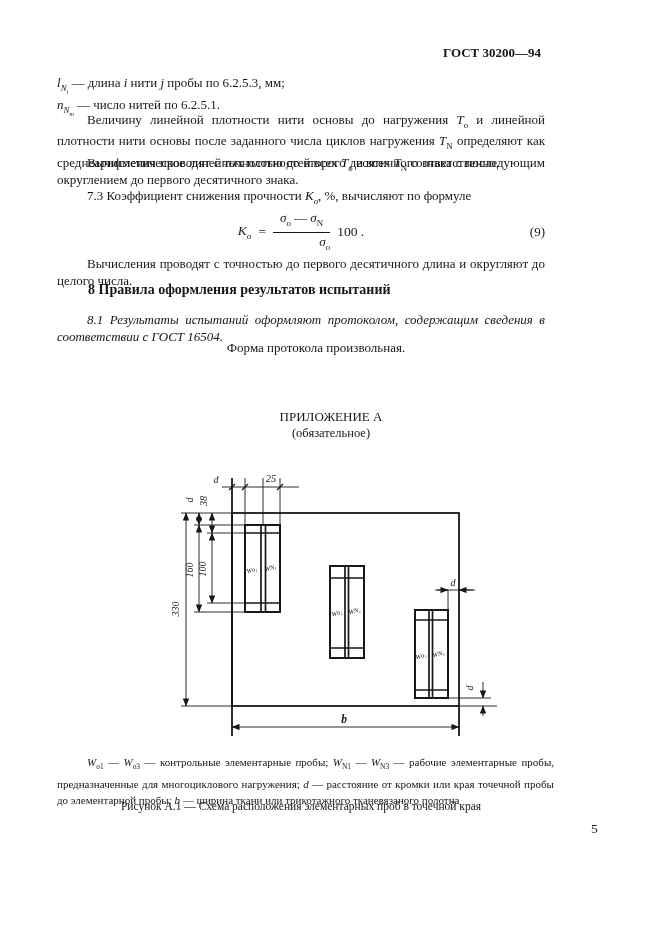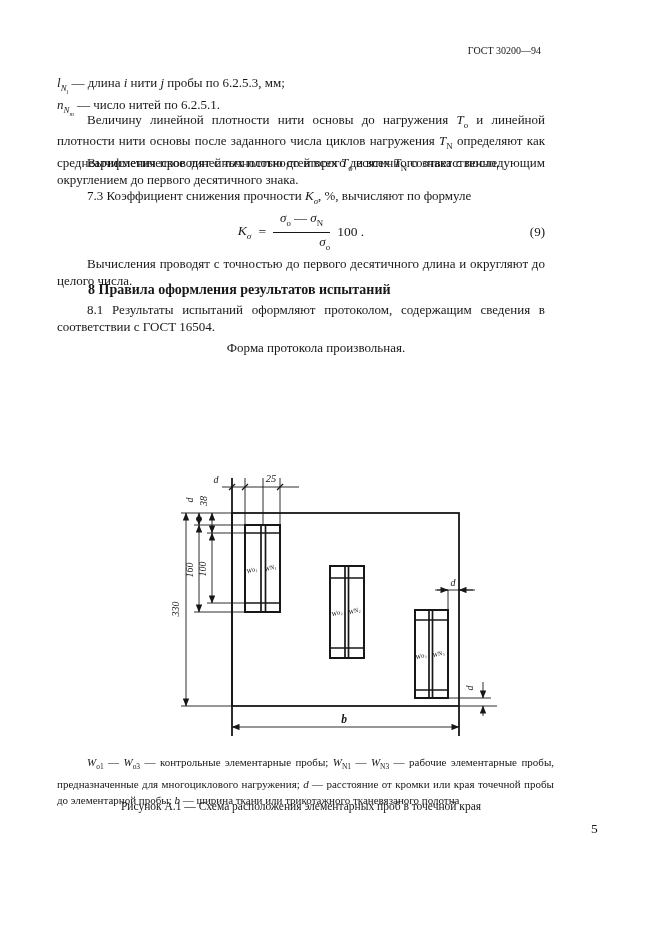--- a/index.html
+++ b/index.html
@@ -2,36 +2,36 @@
 <html><head>
 <meta charset="utf-8">
 <style>
   html,body{margin:0;padding:0;background:#e8e8e8;}
   .page{
     position:relative;width:661px;height:936px;background:#ffffff;
     font-family:"Liberation Serif","DejaVu Serif",serif;color:#171717;
     overflow:hidden;margin:0 auto;
   }
   .abs{position:absolute;}
-  .doc-code{top:45px;left:57px;width:484px;text-align:right;font-weight:normal;font-size:10px;}
+  .doc-code{top:45px;left:57px;width:484px;text-align:right;font-weight:bold;font-size:13px;}
   .defs{top:72px;left:57px;width:488px;font-size:13px;}
   .def-line{height:22px;line-height:22px;}
   .para{left:57px;width:488px;font-size:13px;line-height:16.8px;text-align:justify;}
   .ind{text-indent:30px;}
   .p-density{top:112px;}
   .p-round2{top:155px;}
   .p-73{top:188px;text-align:left;}
   .formula-row{top:210px;left:57px;width:488px;display:flex;justify-content:center;align-items:center;gap:7px;font-size:13.5px;}
   .frac{display:inline-flex;flex-direction:column;align-items:flex-end;line-height:15px;font-size:13px;}
   .frac-num{border-bottom:1.2px solid #171717;padding:0 7px 1px 7px;}
   .frac-den{padding-top:1px;}
   .formula-num{top:224px;left:57px;width:488px;text-align:right;font-size:13px;}
   .p-round1{top:256px;}
   .h8{top:282px;left:88px;font-size:14px;font-weight:bold;}
-  .p-81{top:302px;}
+  .p-81{top:312px;font-style:italic;}
   .p-form{top:340px;text-align:center;}
   .appendix{top:409px;left:57px;width:548px;text-align:center;font-size:13px;line-height:16px;}
   .appendix .sub{font-size:12.5px;}
   .caption{top:743px;left:57px;width:497px;font-size:11px;line-height:16.6px;text-align:justify;text-indent:30px;}
   .fig-label{top:800px;left:57px;width:488px;text-align:center;font-size:11.5px;}
   .page-num{top:821px;left:591px;font-size:13.5px;}
   sub{font-size:0.68em;}
   i{font-style:italic;}
   svg.figure{position:absolute;left:0;top:460px;}
   svg.figure text{font-family:"Liberation Serif","DejaVu Serif",serif;font-style:italic;fill:#171717;}
@@ -65,20 +65,24 @@
     <span>100 .</span>
   </div>
   <div class="abs formula-num">(9)</div>
 
   <div class="abs para ind p-round1">Вычисления проводят с точностью до первого десятичного длина и округляют до целого числа.</div>
 
   <div class="abs h8">8  Правила оформления результатов испытаний</div>
   <div class="abs para ind p-81">8.1  Результаты испытаний оформляют протоколом, содержащим сведения в соответствии с ГОСТ  16504.</div>
   <div class="abs para ind p-form">Форма протокола произвольная.</div>
 
+  <div class="abs appendix">
+    <div>ПРИЛОЖЕНИЕ А</div>
+    <div class="sub">(обязательное)</div>
+  </div>
 
   <svg class="figure" width="661" height="290" viewBox="0 460 661 290" xmlns="http://www.w3.org/2000/svg">
     <defs>
       <marker id="arr" viewBox="0 0 10 8" refX="9.5" refY="4" markerWidth="9" markerHeight="7" orient="auto-start-reverse">
         <path d="M0,0 L10,4 L0,8 z" fill="#171717"></path>
       </marker>
     </defs>
 
     <rect class="ln" x="232" y="513" width="227" height="193" stroke-width="1.8"></rect>
     <line class="ln" x1="232" y1="478" x2="232" y2="736" stroke-width="1.8"></line>

